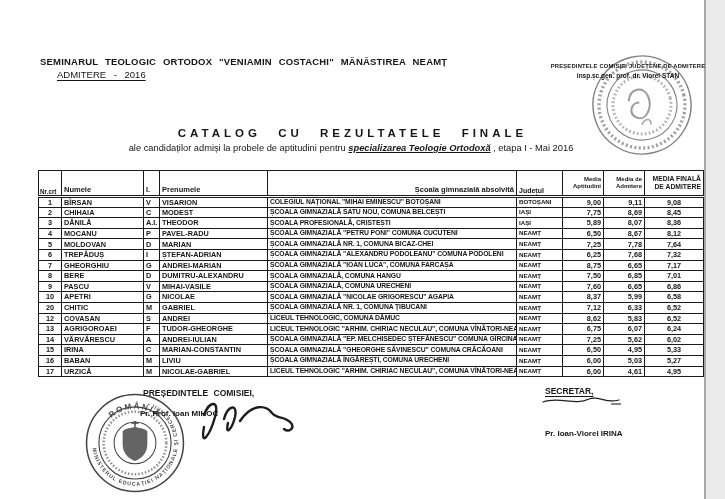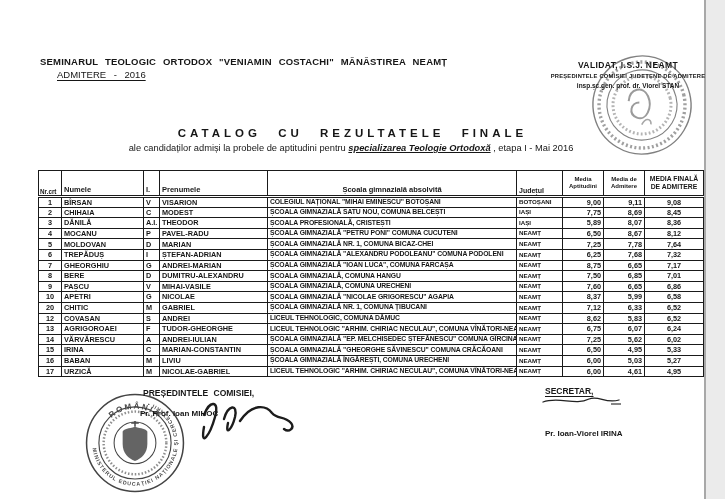--- a/index.html
+++ b/index.html
@@ -24,21 +24,21 @@
 
   .doc-title{left:0;top:127px;width:705px;text-align:center;font-size:11.5px;font-weight:bold;letter-spacing:4px;word-spacing:10px;white-space:nowrap;}
   .doc-subtitle{left:0;top:143px;width:702px;text-align:center;font-size:9.3px;white-space:nowrap;}
   .doc-subtitle .emph{font-weight:bold;font-style:italic;text-decoration:underline;}
 
   
   .tbl-wrap{left:38px;top:170px;}
   table{border-collapse:collapse;table-layout:fixed;width:665px;}
   th,td{border:1px solid #1a1a1a;overflow:hidden;white-space:nowrap;padding:0 2px;box-sizing:border-box;}
   thead th{height:26px;vertical-align:bottom;text-align:left;font-size:7.5px;padding-bottom:1px;border-bottom:3px double #1a1a1a;}
-  thead th.hc{text-align:center;}
+  thead th.hc{text-align:right;}
   thead th.small{font-size:6px;vertical-align:middle;white-space:normal;line-height:1.15;}
   thead th.final{font-size:6.8px;vertical-align:middle;white-space:normal;line-height:1.15;font-weight:bold;}
   tbody td{height:10.6px;font-size:7.3px;font-weight:bold;line-height:1;}
   tbody td.c0{text-align:center;}
   tbody td.c1,tbody td.c3{text-align:left;}
   tbody td.c2{text-align:left;}
   tbody td.c4{font-size:6.8px;letter-spacing:-.1px;}
   tbody td.c5{font-size:6.2px;}
   tbody td.c6,tbody td.c7{text-align:right;font-weight:bold;}
   tbody td.c8{text-align:center;font-weight:bold;}
@@ -54,21 +54,20 @@
 </style>
 </head>
 <body>
 
 <div class="abs scan-edge"></div>
 
 <div class="abs org-line">SEMINARUL TEOLOGIC ORTODOX "VENIAMIN COSTACHI" MĂNĂSTIREA NEAMȚ</div>
 <div class="abs admitere-line">ADMITERE - 2016</div>
 
 <div class="abs validation">
-  <div class="v1">VALIDAT, I.S.J. NEAMȚ</div>
   <div class="v2">PREȘEDINTELE COMISIEI JUDEȚENE DE ADMITERE</div>
   <div class="v3">insp.șc.gen. prof. dr. Viorel STAN</div>
 </div>
 
 <svg class="abs stamp" style="left:582px;top:46px;opacity:.55;" width="120" height="118" viewBox="0 0 120 118">
   <g fill="none" stroke="#1a1a1a" transform="rotate(-14 60 59)">
     <circle cx="60" cy="59" r="49" stroke-width="1.4"></circle>
     <circle cx="60" cy="59" r="43" stroke-width="3.4" stroke-dasharray="2 2.4" opacity=".75"></circle>
     <circle cx="60" cy="59" r="35" stroke-width="1.1"></circle>
     <circle cx="60" cy="59" r="29" stroke-width="3" stroke-dasharray="1.8 2.2" opacity=".6"></circle>

